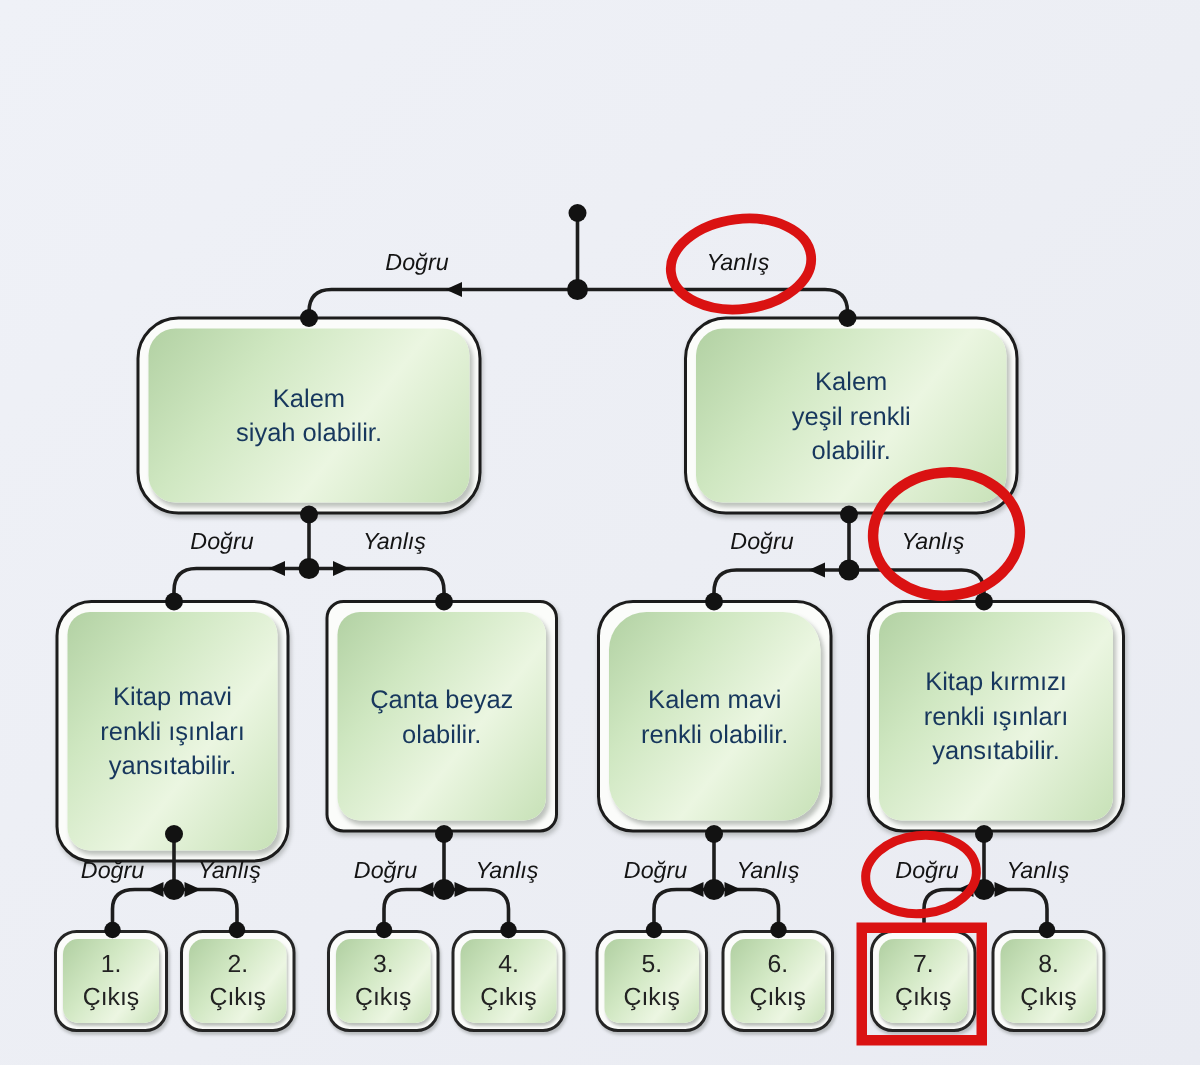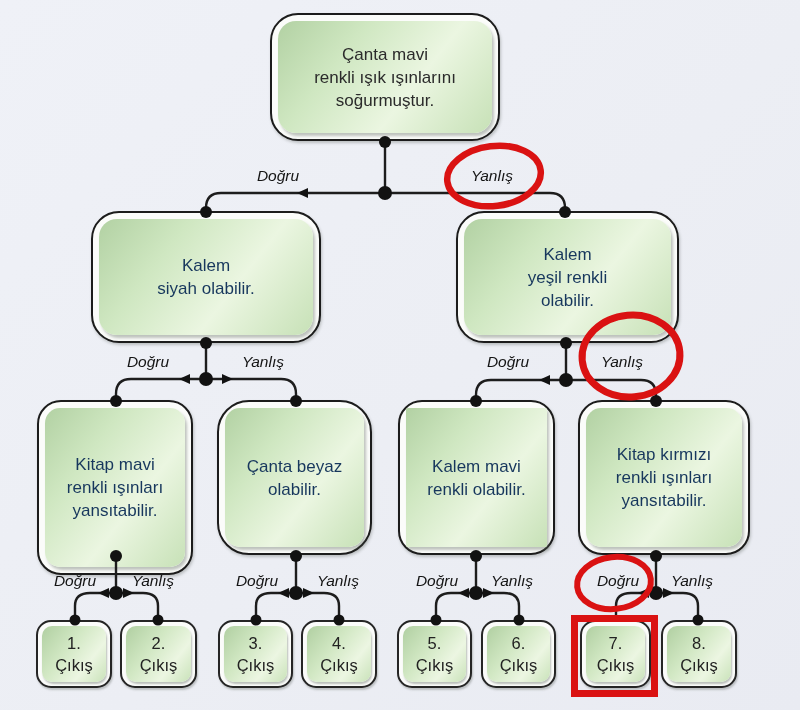--- a/index.html
+++ b/index.html
@@ -38,27 +38,20 @@
     position:absolute;transform:translate(-50%,-50%);
     font-style:italic;font-size:15.5px;color:#141414;white-space:nowrap;
   }
   svg.wires{position:absolute;left:0;top:0;pointer-events:none;}
 </style>
 </head>
 <body>
 
 <div class="stage">
 
-  <div class="node" style="left:270px;top:13px;width:230px;height:128px">
-    <div class="surface">
-      <span class="ntext dark">Çanta mavi
-renkli ışık ışınlarını
-soğurmuştur.</span>
-    </div>
-  </div>
 
   <div class="node" style="left:91px;top:211px;width:230px;height:132px">
     <div class="surface">
       <span class="ntext">Kalem
 siyah olabilir.</span>
     </div>
   </div>
 
   <div class="node" style="left:456px;top:211px;width:223px;height:132px">
     <div class="surface">
@@ -69,29 +62,29 @@
   </div>
 
   <div class="node" style="left:37px;top:400px;width:156px;height:175px;border-radius:24px">
     <div class="surface" style="border-radius:15px">
       <span class="ntext">Kitap mavi
 renkli ışınları
 yansıtabilir.</span>
     </div>
   </div>
 
-  <div class="node" style="left:217px;top:400px;width:155px;height:155px;border-radius:32px">
+  <div class="node" style="left:217px;top:400px;width:155px;height:155px;border-radius:12px">
     <div class="surface" style="border-radius:15px">
       <span class="ntext">Çanta beyaz
 olabilir.</span>
     </div>
   </div>
 
   <div class="node" style="left:398px;top:400px;width:157px;height:155px;border-radius:24px">
-    <div class="surface" style="border-radius:2px">
+    <div class="surface" style="border-radius:25px">
       <span class="ntext">Kalem mavi
 renkli olabilir.</span>
     </div>
   </div>
 
   <div class="node" style="left:578px;top:400px;width:172px;height:155px;border-radius:24px">
     <div class="surface" style="border-radius:15px">
       <span class="ntext">Kitap kırmızı
 renkli ışınları
 yansıtabilir.</span>

